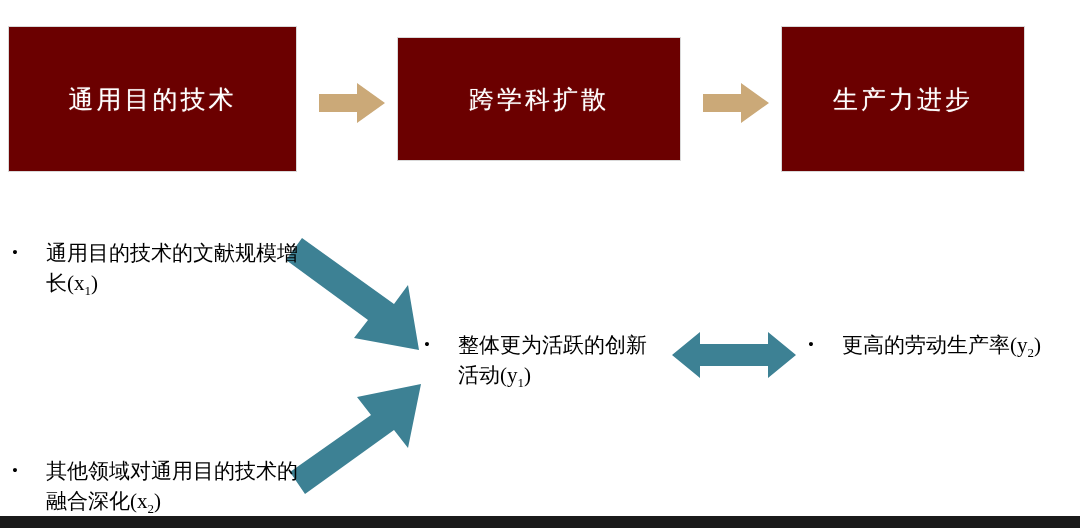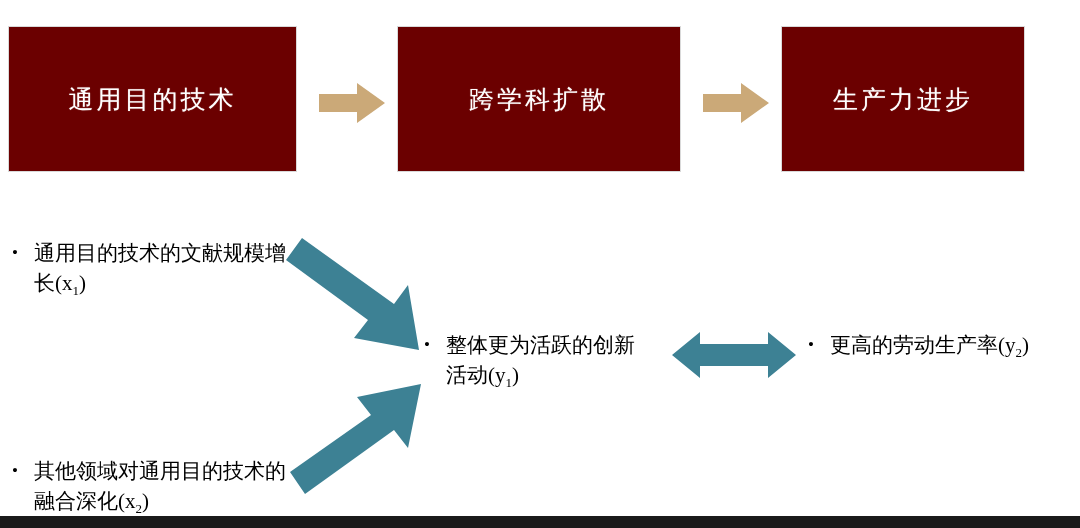--- a/index.html
+++ b/index.html
@@ -31,21 +31,21 @@
   }
   .flow-box-label {
     color: #ffffff;
     font-size: 25px;
     letter-spacing: 3px;
     font-family: "Liberation Serif", "DejaVu Serif", serif;
     white-space: nowrap;
     text-shadow: 0 0 1px rgba(255,255,255,0.55);
   }
   #box-1 { left: 8px;   top: 26px; width: 289px; height: 146px; }
-  #box-2 { left: 397px; top: 26px; width: 284px; height: 146px; }
+  #box-2 { left: 397px; top: 37px; width: 284px; height: 124px; }
   #box-3 { left: 781px; top: 26px; width: 244px; height: 146px; }
 
   
   .tan-arrow {
     position: absolute;
     width: 66px;
     height: 40px;
   }
   #tan-arrow-1 { left: 319px; top: 83px; }
   #tan-arrow-2 { left: 703px; top: 83px; }
@@ -69,20 +69,21 @@
   .bullet-dot {
     flex: 0 0 auto;
     width: 22px;
     font-size: 17px;
     line-height: 30px;
     text-align: left;
     color: #000000;
   }
   .bullet-text {
     flex: 1 1 auto;
+    margin-left: 12px;
   }
   .bullet-text sub {
     font-size: 13px;
     vertical-align: baseline;
     position: relative;
     top: 5px;
   }
 
   #bullet-x1 { left: 12px;  top: 238px; width: 290px; }
   #bullet-x2 { left: 12px;  top: 456px; width: 290px; }

